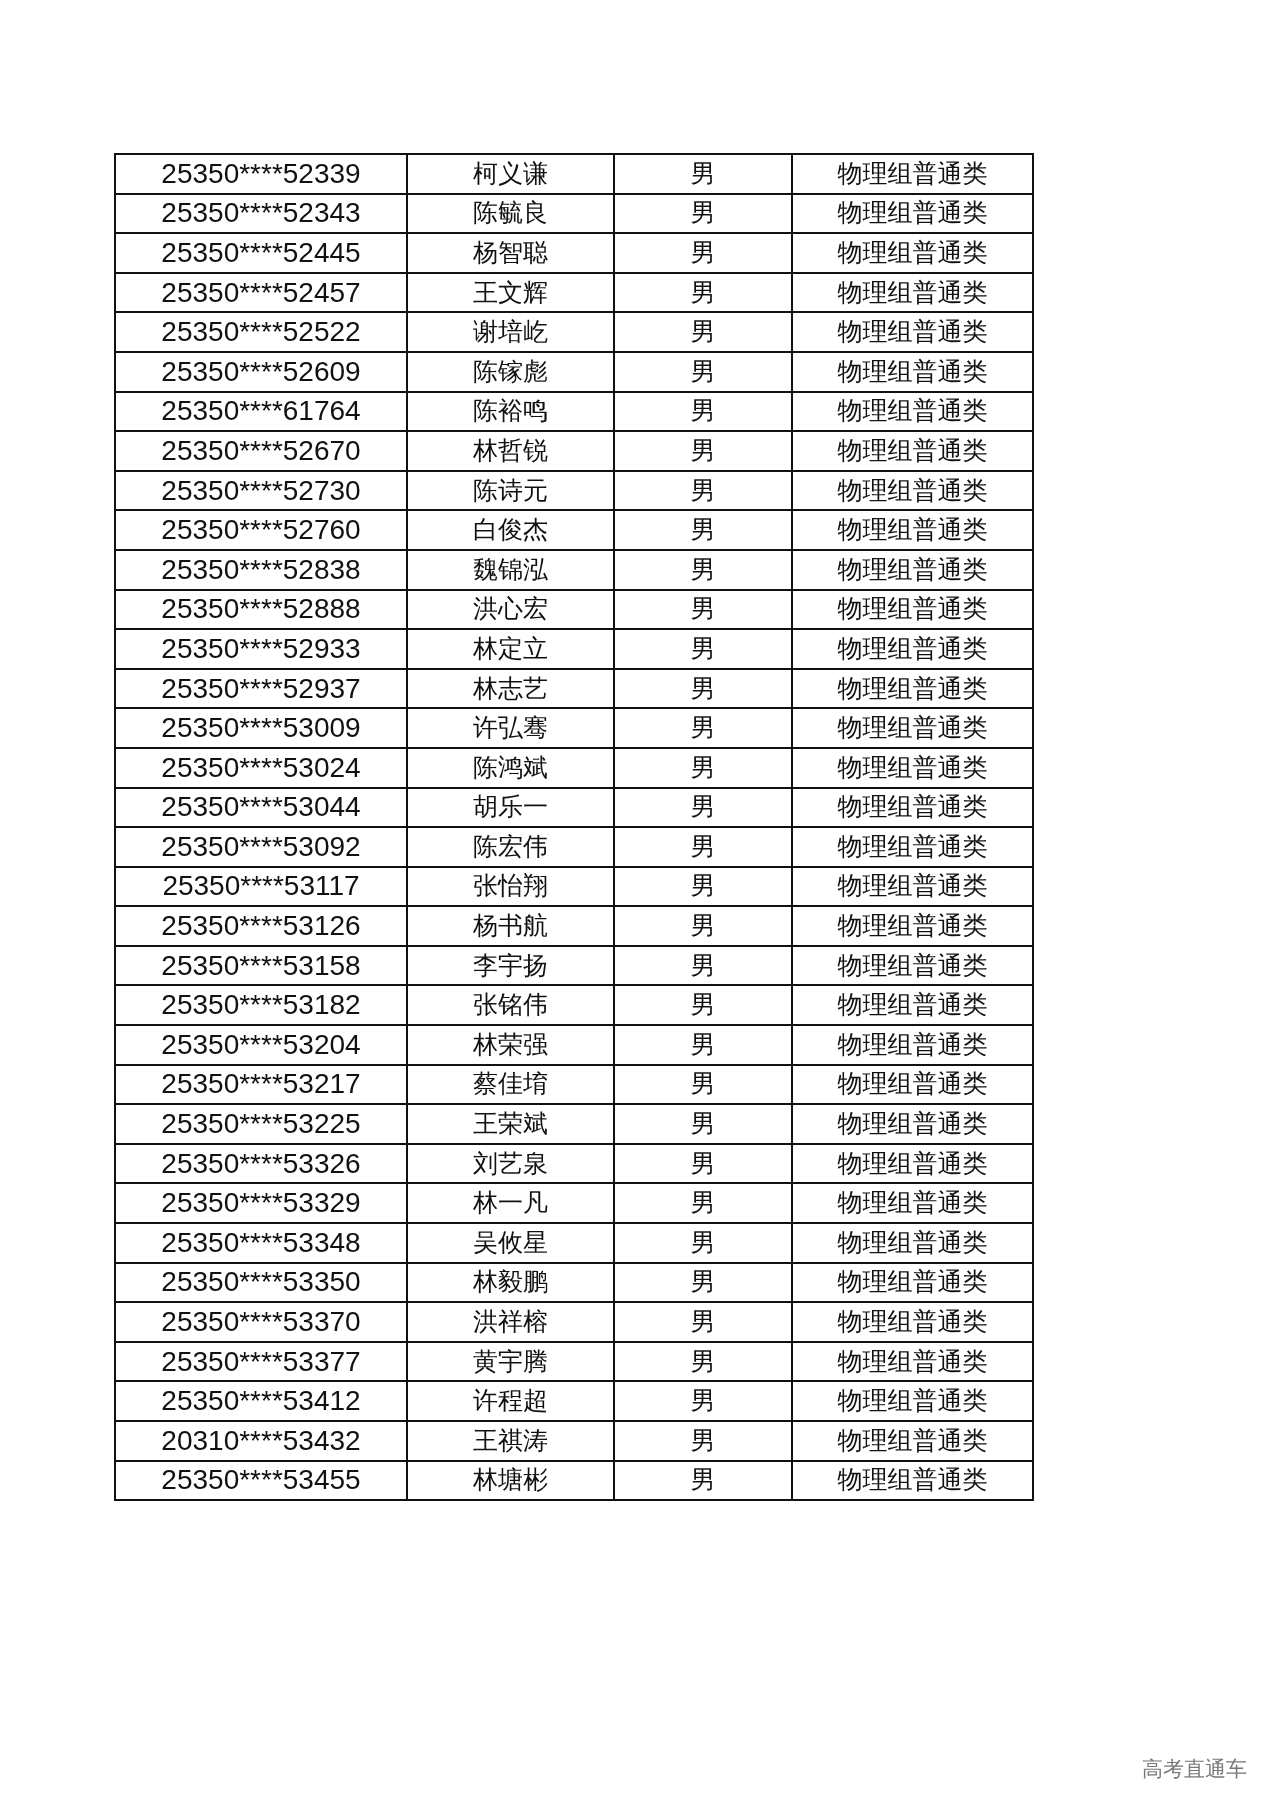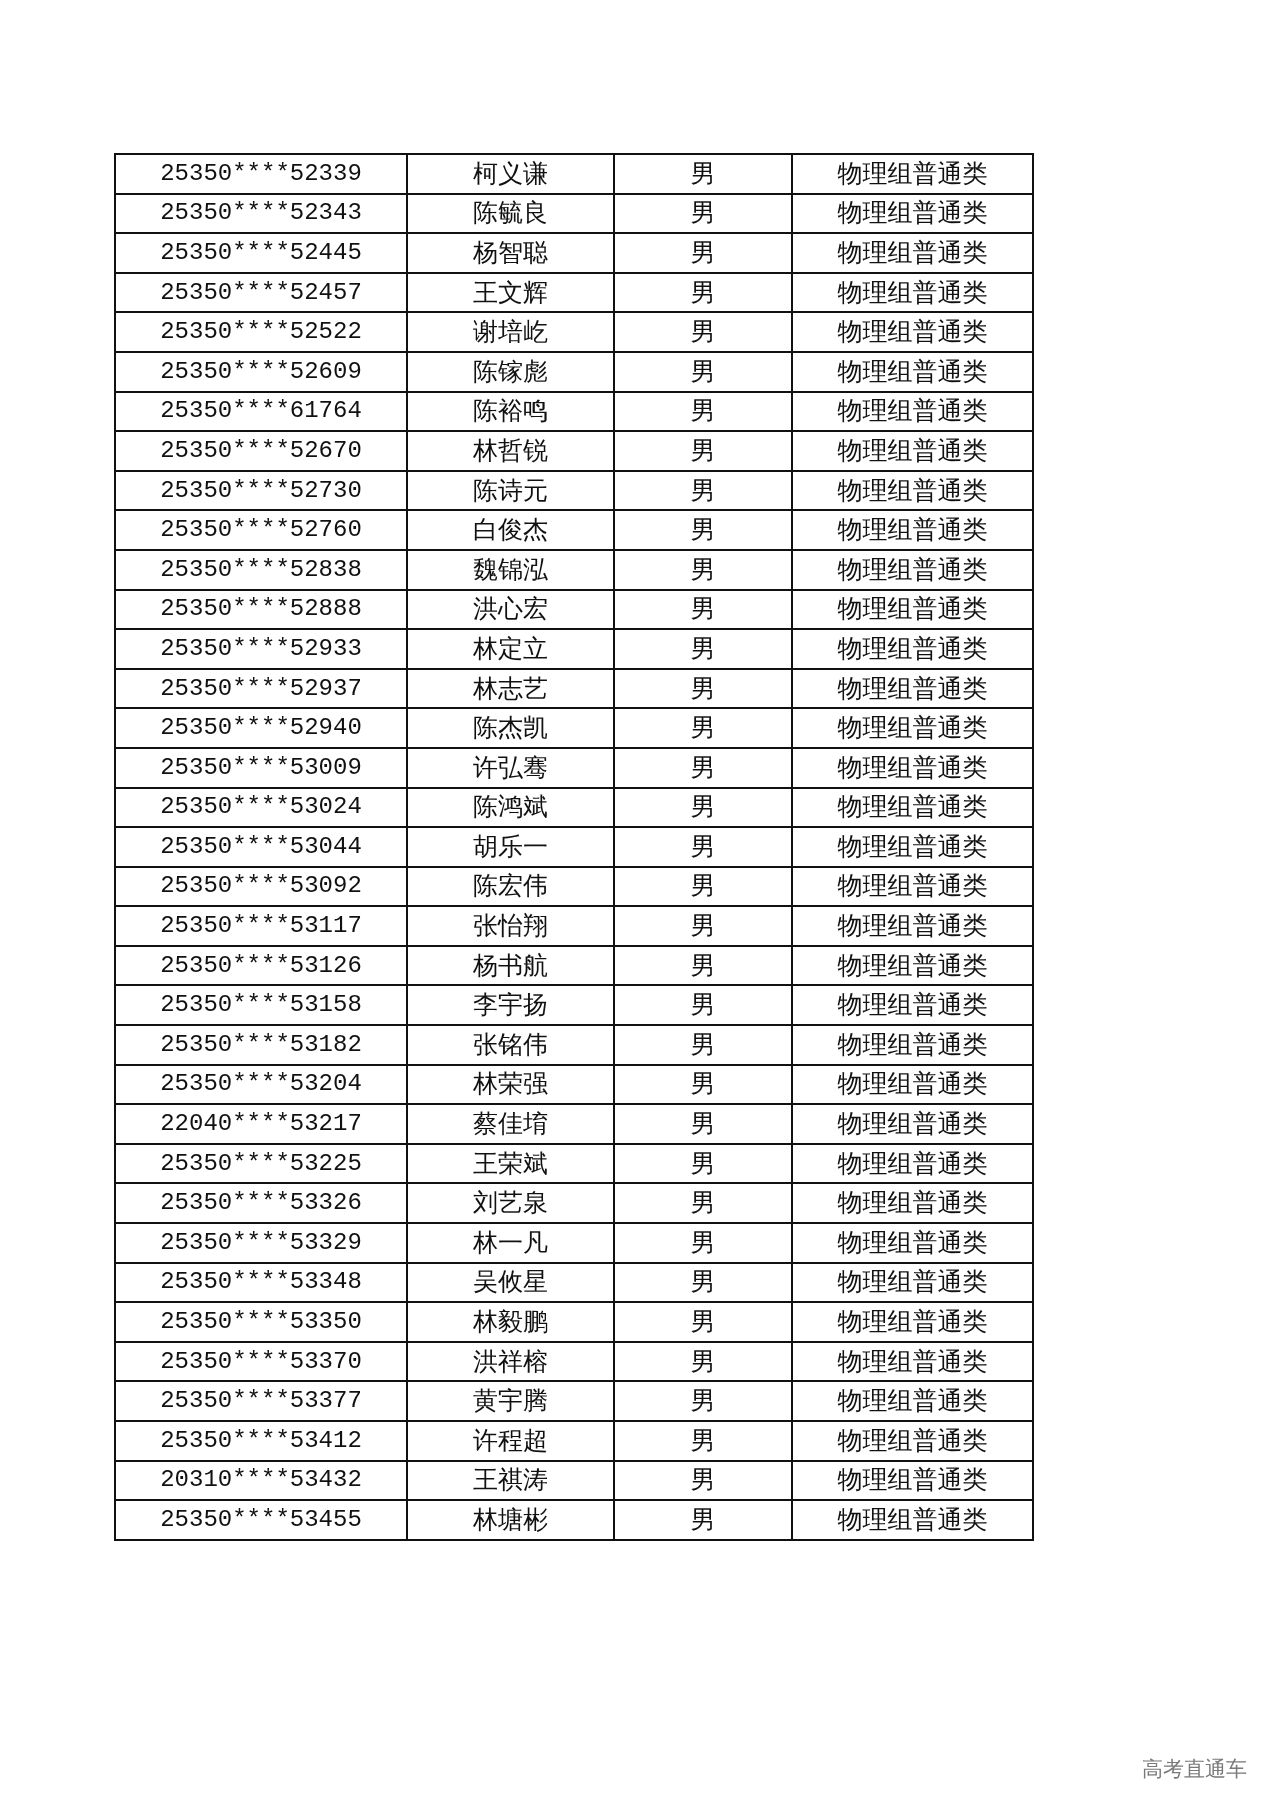--- a/index.html
+++ b/index.html
@@ -13,21 +13,21 @@
   }
   table.roster col.c-id { width: 292px; }
   table.roster col.c-name { width: 207px; }
   table.roster col.c-sex { width: 178px; }
   table.roster col.c-cat { width: 241px; }
   table.roster td {
     height: 37.6px; border: 2px solid #111; padding: 0;
     text-align: center; vertical-align: middle;
     font-size: 25px; line-height: 36px; white-space: nowrap; overflow: hidden;
   }
-  table.roster td.id { font-family: Liberation Mono, monospace; font-size: 24px; letter-spacing: 0px; margin-top: 33px; }
+  table.roster td.id { font-family: Liberation Sans, sans-serif; font-size: 28px; letter-spacing: 0px; margin-top: 33px; }
   .watermark {
     position: absolute; left: 1142px; top: 1755px;
     font-size: 21px; color: #7a7a7a; letter-spacing: 0px;
     font-family: Liberation Sans, sans-serif;
   }
 </style>
 </head>
 <body>
 
 <div class="page">
@@ -117,26 +117,20 @@
     <td>男</td>
     <td>物理组普通类</td>
   </tr>
         <tr>
     <td class="id">25350****52937</td>
     <td>林志艺</td>
     <td>男</td>
     <td>物理组普通类</td>
   </tr>
         <tr>
-    <td class="id">25350****52940</td>
-    <td>陈杰凯</td>
-    <td>男</td>
-    <td>物理组普通类</td>
-  </tr>
-        <tr>
     <td class="id">25350****53009</td>
     <td>许弘骞</td>
     <td>男</td>
     <td>物理组普通类</td>
   </tr>
         <tr>
     <td class="id">25350****53024</td>
     <td>陈鸿斌</td>
     <td>男</td>
     <td>物理组普通类</td>
@@ -177,21 +171,21 @@
     <td>男</td>
     <td>物理组普通类</td>
   </tr>
         <tr>
     <td class="id">25350****53204</td>
     <td>林荣强</td>
     <td>男</td>
     <td>物理组普通类</td>
   </tr>
         <tr>
-    <td class="id">22040****53217</td>
+    <td class="id">25350****53217</td>
     <td>蔡佳堉</td>
     <td>男</td>
     <td>物理组普通类</td>
   </tr>
         <tr>
     <td class="id">25350****53225</td>
     <td>王荣斌</td>
     <td>男</td>
     <td>物理组普通类</td>
   </tr>

